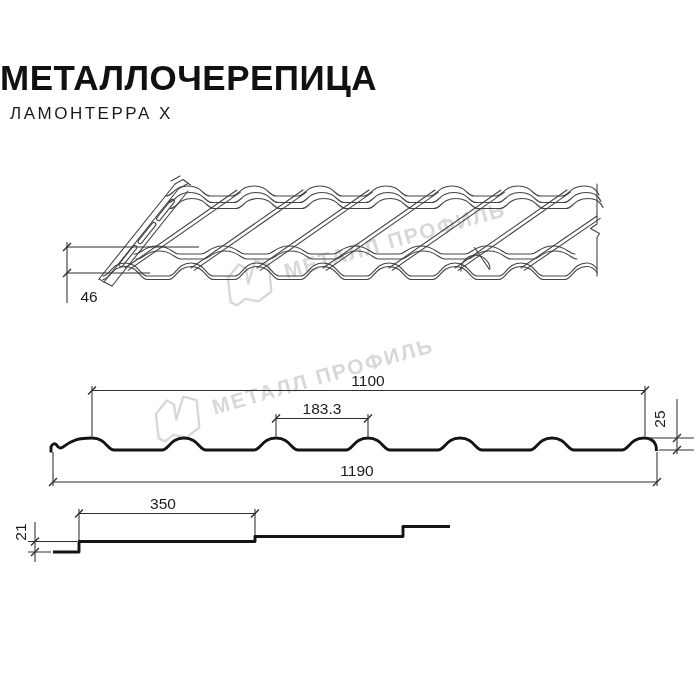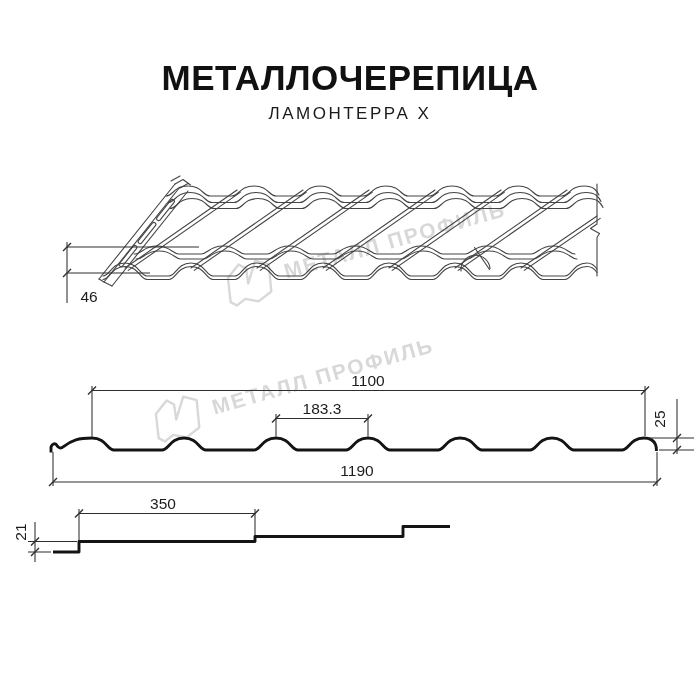--- a/index.html
+++ b/index.html
@@ -1,21 +1,21 @@
 <!DOCTYPE html>
 <html><head>
 <meta charset="utf-8">
 <style>
   html,body{margin:0;padding:0;background:#fff;}
   .stage{position:relative;width:700px;height:700px;background:#fff;overflow:hidden;
          font-family:"Liberation Sans",sans-serif;}
   
-  .hdr{position:absolute;top:0;left:0;width:700px;text-align:center;z-index:2;}
+  .hdr{position:absolute;top:0;left:0;width:700px;z-index:2;}
   .title{margin:0;padding-top:58px;font-size:35px;font-weight:700;letter-spacing:.5px;color:#111;}
-  .subtitle{margin-top:6px;font-size:17px;font-weight:400;letter-spacing:2.5px;color:#1a1a1a;}
+  .subtitle{margin-top:6px;font-size:17px;font-weight:400;letter-spacing:2.5px;color:#1a1a1a;padding-left:10px;}
   
   .wm{position:absolute;display:flex;align-items:center;gap:9px;z-index:0;
       color:#d8d8d8;font-weight:700;font-size:21px;letter-spacing:2px;white-space:nowrap;
       transform-origin:left center;}
   .wm1{left:222px;top:267px;transform:rotate(-16deg);}
   .wm2{left:150px;top:403px;transform:rotate(-16deg);}
   .wm svg{flex:0 0 auto;}
   
   svg.art{position:absolute;left:0;top:0;z-index:1;}
   .thin{stroke:#444;stroke-width:1.1;fill:none;stroke-linecap:round;stroke-linejoin:round;}

